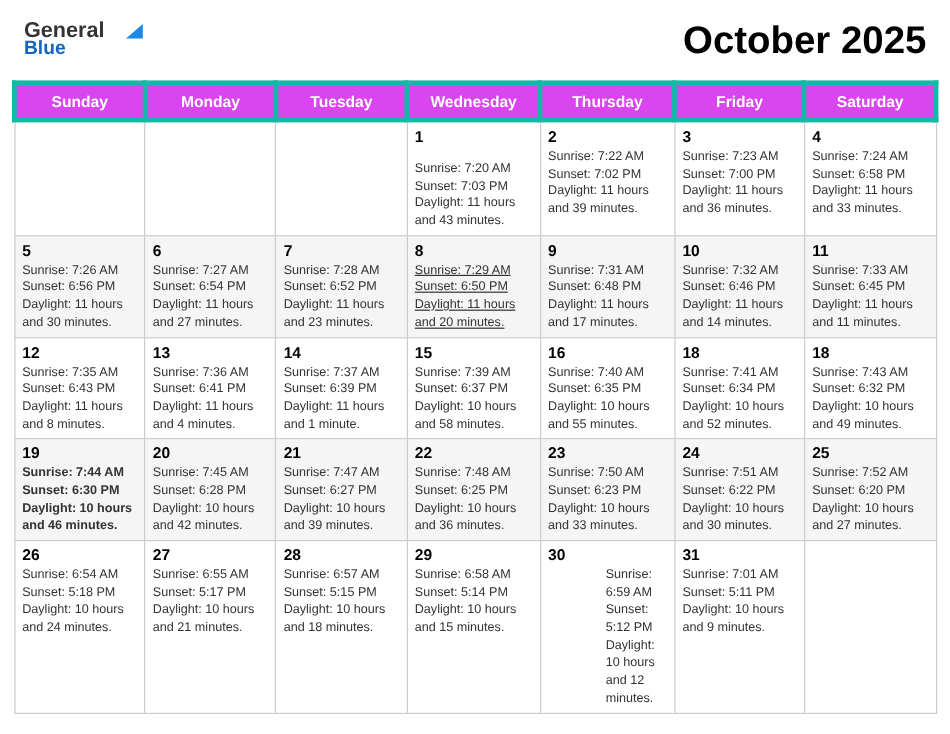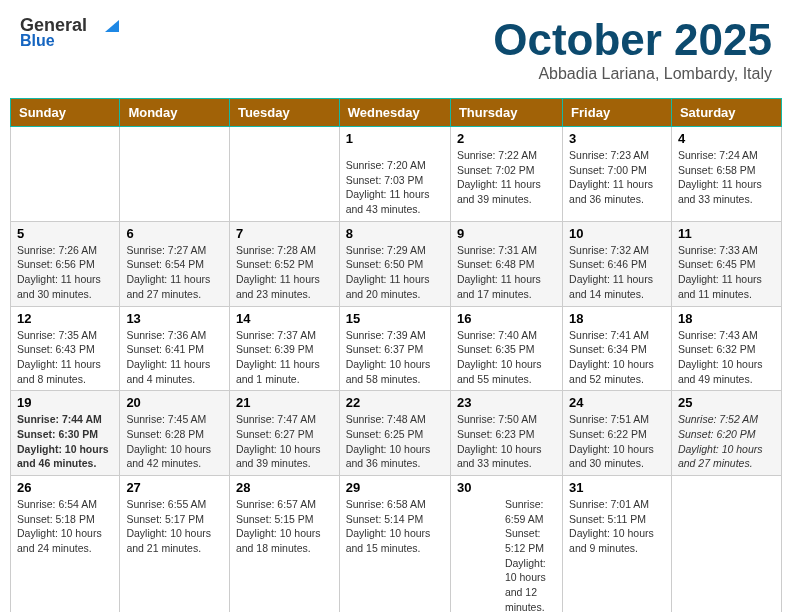--- a/index.html
+++ b/index.html
@@ -24,40 +24,40 @@
     }
     .logo-row {
       display: flex;
       align-items: center;
       gap: 14px;
     }
     .title-block {
       text-align: right;
     }
     .month-title {
-      font-size: 44px;
+      font-size: 32px;
       font-weight: bold;
-      color: #0c4a6e;
+      color: #000000;
     }
     .location-title {
       font-size: 16px;
       color: #555;
     }
     .calendar {
       width: 100%;
       border-collapse: collapse;
       border: 1px solid #ccc;
     }
     .calendar th {
-      background-color: #a16207;
+      background-color: #d946ef;
       color: #fff;
-      text-align: left;
+      text-align: center;
       padding: 6px 8px;
       font-size: 13px;
-      border: 1px solid #14b8a6;
+      border: 4px solid #14b8a6;
     }
     .calendar td {
       vertical-align: top;
       padding: 4px 6px;
       border: 1px solid #ccc;
       font-size: 10.5px;
       width: 113px;
       min-height: 80px;
       background: #fff;
     }
@@ -86,21 +86,20 @@
     <div class="logo-row">
       <span style="font-size:18px;font-weight:bold;color:#333;">General</span>
       <svg width="18" height="18" viewBox="0 0 18 18" style="margin-left:2px;margin-top:-2px;">
         <polygon points="2,16 16,4 16,16" fill="#1e88e5"></polygon>
       </svg>
     </div>
     <span style="font-size:16px;font-weight:bold;color:#1565c0;margin-top:-4px;">Blue</span>
   </div>
   <div class="title-block">
     <div class="month-title">October 2025</div>
-    <div class="location-title">Abbadia Lariana, Lombardy, Italy</div>
   </div>
 </div>
 
 <table class="calendar">
   <thead>
     <tr>
     <th>Sunday</th>
         <th>Monday</th>
         <th>Tuesday</th>
         <th>Wednesday</th>
@@ -160,21 +159,21 @@
         </td>
         <td>
           <span class="day-number">7</span>
           <div class="day-info" style="white-space: pre-line;">Sunrise: 7:28 AM
 Sunset: 6:52 PM
 Daylight: 11 hours
 and 23 minutes.</div>
         </td>
         <td>
           <span class="day-number">8</span>
-          <div class="day-info" style="white-space: pre-line;">Sunrise: 7:29 AM
+          <div class="day-info" style="white-space: pre-line; text-decoration: underline;">Sunrise: 7:29 AM
 Sunset: 6:50 PM
 Daylight: 11 hours
 and 20 minutes.</div>
         </td>
         <td>
           <span class="day-number">9</span>
           <div class="day-info" style="white-space: pre-line;">Sunrise: 7:31 AM
 Sunset: 6:48 PM
 Daylight: 11 hours
 and 17 minutes.</div>
@@ -283,21 +282,21 @@
         </td>
         <td>
           <span class="day-number">24</span>
           <div class="day-info" style="white-space: pre-line;">Sunrise: 7:51 AM
 Sunset: 6:22 PM
 Daylight: 10 hours
 and 30 minutes.</div>
         </td>
         <td>
           <span class="day-number">25</span>
-          <div class="day-info" style="white-space: pre-line; font-style: italic;">Sunrise: 7:52 AM
+          <div class="day-info" style="white-space: pre-line;">Sunrise: 7:52 AM
 Sunset: 6:20 PM
 Daylight: 10 hours
 and 27 minutes.</div>
         </td>
       </tr>
       <tr>
         <td>
           <span class="day-number">26</span>
           <div class="day-info" style="white-space: pre-line;">Sunrise: 6:54 AM
 Sunset: 5:18 PM

